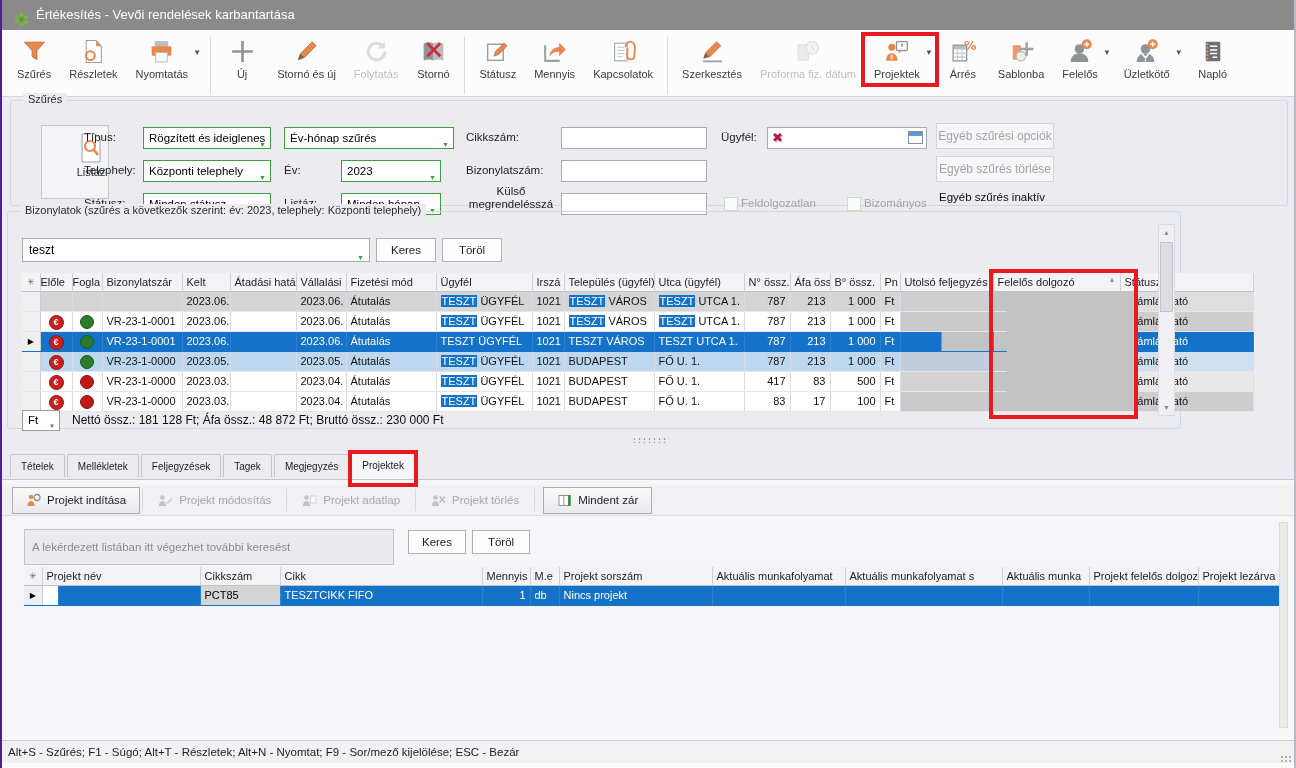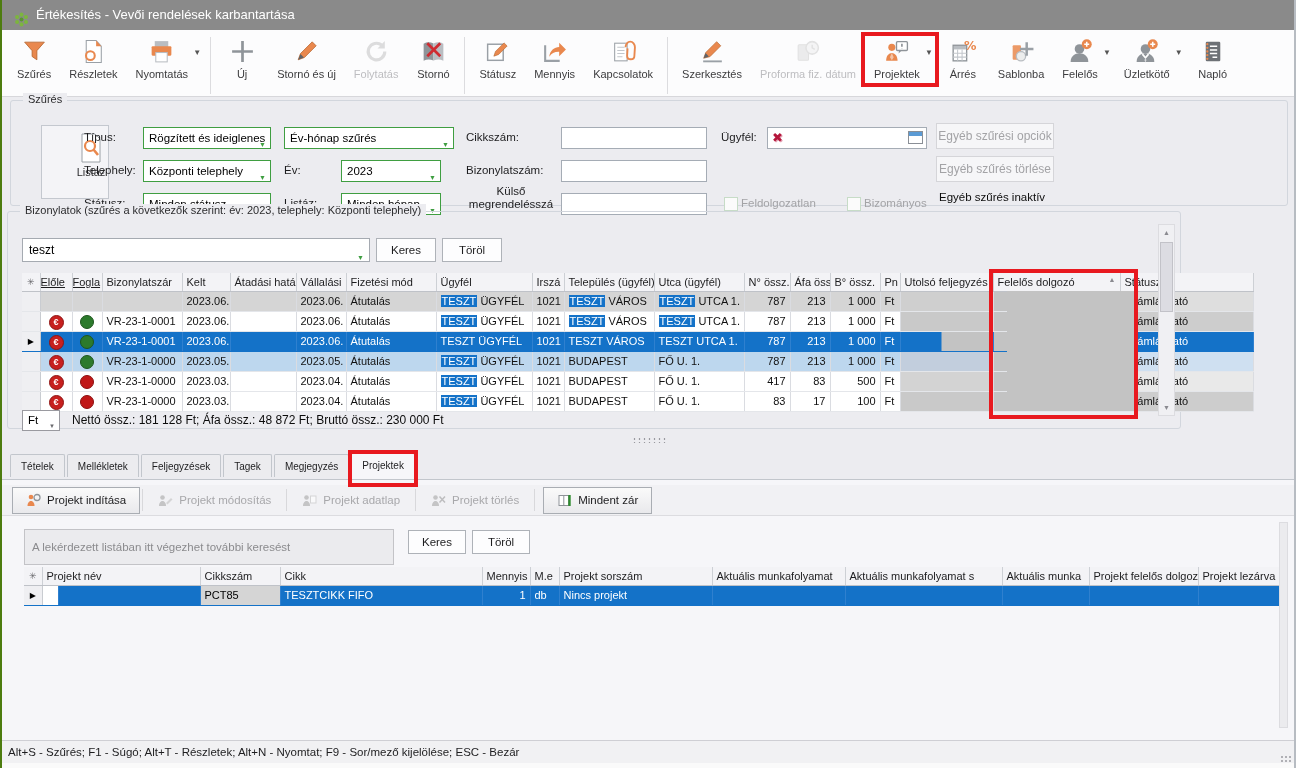--- a/index.html
+++ b/index.html
@@ -1,18 +1,18 @@
 <!DOCTYPE html>
 <html><head>
 <meta charset="utf-8">
 <style>
   html,body{margin:0;padding:0;width:1296px;height:768px;overflow:hidden;
     font-family:"Liberation Sans","DejaVu Sans",sans-serif;background:#ececf0;}
   #window{position:relative;width:1296px;height:768px;background:#ececf0;
-    border-left:2px solid #4d7c0f;border-right:2px solid #b7bcc2;box-sizing:border-box;}
+    border-left:2px solid #4c1d95;border-right:2px solid #b7bcc2;box-sizing:border-box;}
   
   .titlebar{position:absolute;left:0;top:0;right:0;height:30px;background:#8a8a8a;
     color:#fff;font-size:13px;line-height:30px;}
   .titlebar .appicon{position:absolute;left:12px;top:8px;}
   .titlebar .ttl{position:absolute;left:34px;top:0;}
   
   .toolbar{position:absolute;left:0;top:30px;right:0;height:67px;background:#fcfcfd;
     border-bottom:1px solid #d7d7db;display:flex;align-items:flex-start;padding:5px 0 0 6px;box-sizing:border-box;}
   .tbtn{position:relative;display:flex;flex-direction:column;align-items:center;
     padding:3px 8px 2px;margin:0 1px;min-width:34px;}
@@ -54,21 +54,21 @@
   table.grid{border-collapse:collapse;table-layout:fixed;background:#fff;}
   .grid th{height:18px;font-weight:normal;text-align:left;padding:0 4px;font-size:11px;color:#1d1d1f;
     background:#f3f3f6;border-right:1px solid #cdd0d5;border-bottom:1px solid #bfc2c8;
     white-space:nowrap;overflow:hidden;position:relative;}
   .grid td{height:19px;line-height:19px;padding:0 4px;font-size:11px;color:#111;
     border-right:1px solid #dadce1;border-bottom:1px solid #e4e6ea;white-space:nowrap;overflow:hidden;}
   .grid .sort{position:absolute;right:4px;top:3px;font-size:7px;color:#8a8a90;}
   .grid td.c0,.grid td.pc0{background:#efeff2 !important;color:#000 !important;border-right:1px solid #c9ccd1;
     text-align:center;font-size:8px;padding:0;}
   .grid th.c0,.grid th.pc0{text-align:center;padding:0;font-size:9px;color:#6a6a6e;}
-  .c1,.c2{text-align:center;padding:0 !important;text-decoration:underline;}
+  .c1,.c2{text-align:center;padding:0 !important;}
   .c9,.c12,.c13,.c14,.pc5{text-align:right;}
   tr.r0 td{background:#d5d5d5;}
   tr.r1 td{background:#fff;}
   tr.r2 td{background:#1472c8;color:#fff;border-right-color:#2f80cf;border-bottom-color:#1472c8;}
   tr.r3 td{background:#bdd7ee;}
   tr.r4 td{background:#fff;}
   tr.r5 td{background:#fff;}
   tr.r0 td.c16{background:#cfcfcf;} tr.r1 td.c16{background:#c9c9c9;}
   tr.r2 td.c16{background:linear-gradient(90deg,#1472c8 0,#1472c8 45%,#c3c3c3 45%);}
   tr.r3 td.c16{background:#c2cedd;} tr.r4 td.c16{background:#d3d3d3;} tr.r5 td.c16{background:#c9c9c9;}

